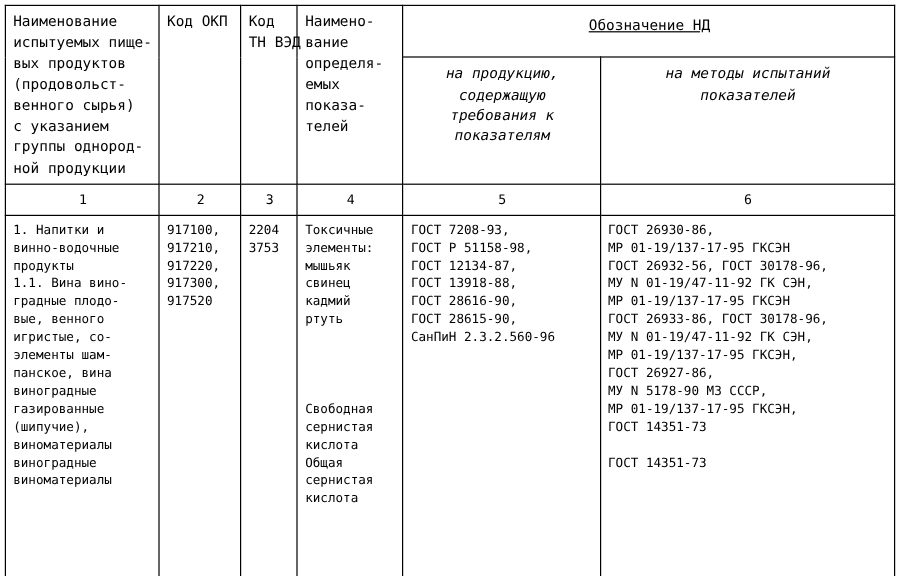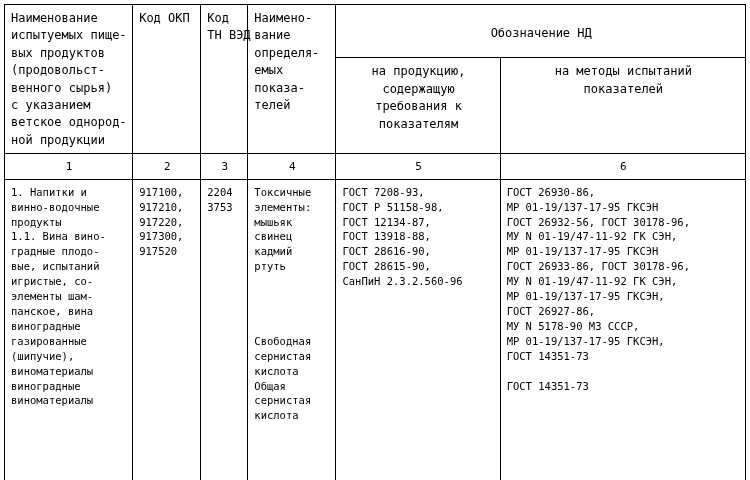--- a/index.html
+++ b/index.html
@@ -54,20 +54,21 @@
     margin-left: 20px;
   }
   .cell-lines div {
     white-space: pre;
   }
   .spacer-block {
     height: 1.42em;
   }
   .sub-hdr {
     text-align: center;
+    font-style: italic;
   }
   .col1 { width: 128px; }
   .col2 { width: 68px; }
   .col3 { width: 47px; }
   .col4 { width: 88px; }
   .col5 { width: 164px; }
   .col6 { width: 245px; }
 </style>
 </head>
 <body>
@@ -85,21 +86,21 @@
     <tbody>
       <tr>
         <td rowspan="2" class="hdr-cell">
           <div class="cell-lines">
             <div>Наименование</div>
             <div>испытуемых пище-</div>
             <div>вых продуктов</div>
             <div>(продовольст-</div>
             <div>венного сырья)</div>
             <div>с указанием</div>
-            <div>ветское однород-</div>
+            <div>группы однород-</div>
             <div>ной продукции</div>
           </div>
         </td>
         <td rowspan="2" class="hdr-cell">
           <div class="cell-lines">
             <div>Код ОКП</div>
           </div>
         </td>
         <td rowspan="2" class="hdr-cell">
           <div class="cell-lines">
@@ -110,21 +111,21 @@
         <td rowspan="2" class="hdr-cell">
           <div class="cell-lines">
             <div>Наимено-</div>
             <div>вание</div>
             <div>определя-</div>
             <div>емых</div>
             <div>показа-</div>
             <div>телей</div>
           </div>
         </td>
-        <td colspan="2" class="hdr-cell hdr-center" style="padding-top:20px;padding-bottom:6px;">Обозначение НД</td>
+        <td colspan="2" class="hdr-cell hdr-center" style="padding-top:8px;padding-bottom:6px;text-decoration:underline;">Обозначение НД</td>
       </tr>
       <tr>
         <td class="hdr-cell sub-hdr">
           <div class="cell-lines">
             <div>на продукцию,</div>
             <div>содержащую</div>
             <div>требования к</div>
             <div>показателям</div>
           </div>
         </td>
@@ -144,21 +145,21 @@
         <td>6</td>
       </tr>
       <tr class="body-row">
         <td>
           <div class="cell-lines">
             <div>1. Напитки и</div>
             <div>винно-водочные</div>
             <div>продукты</div>
             <div>1.1. Вина вино-</div>
             <div>градные плодо-</div>
-            <div>вые, испытаний</div>
+            <div>вые, венного</div>
             <div>игристые, со-</div>
             <div>элементы шам-</div>
             <div>панское, вина</div>
             <div>виноградные</div>
             <div>газированные</div>
             <div>(шипучие),</div>
             <div>виноматериалы</div>
             <div>виноградные</div>
             <div>виноматериалы</div>
           </div>

